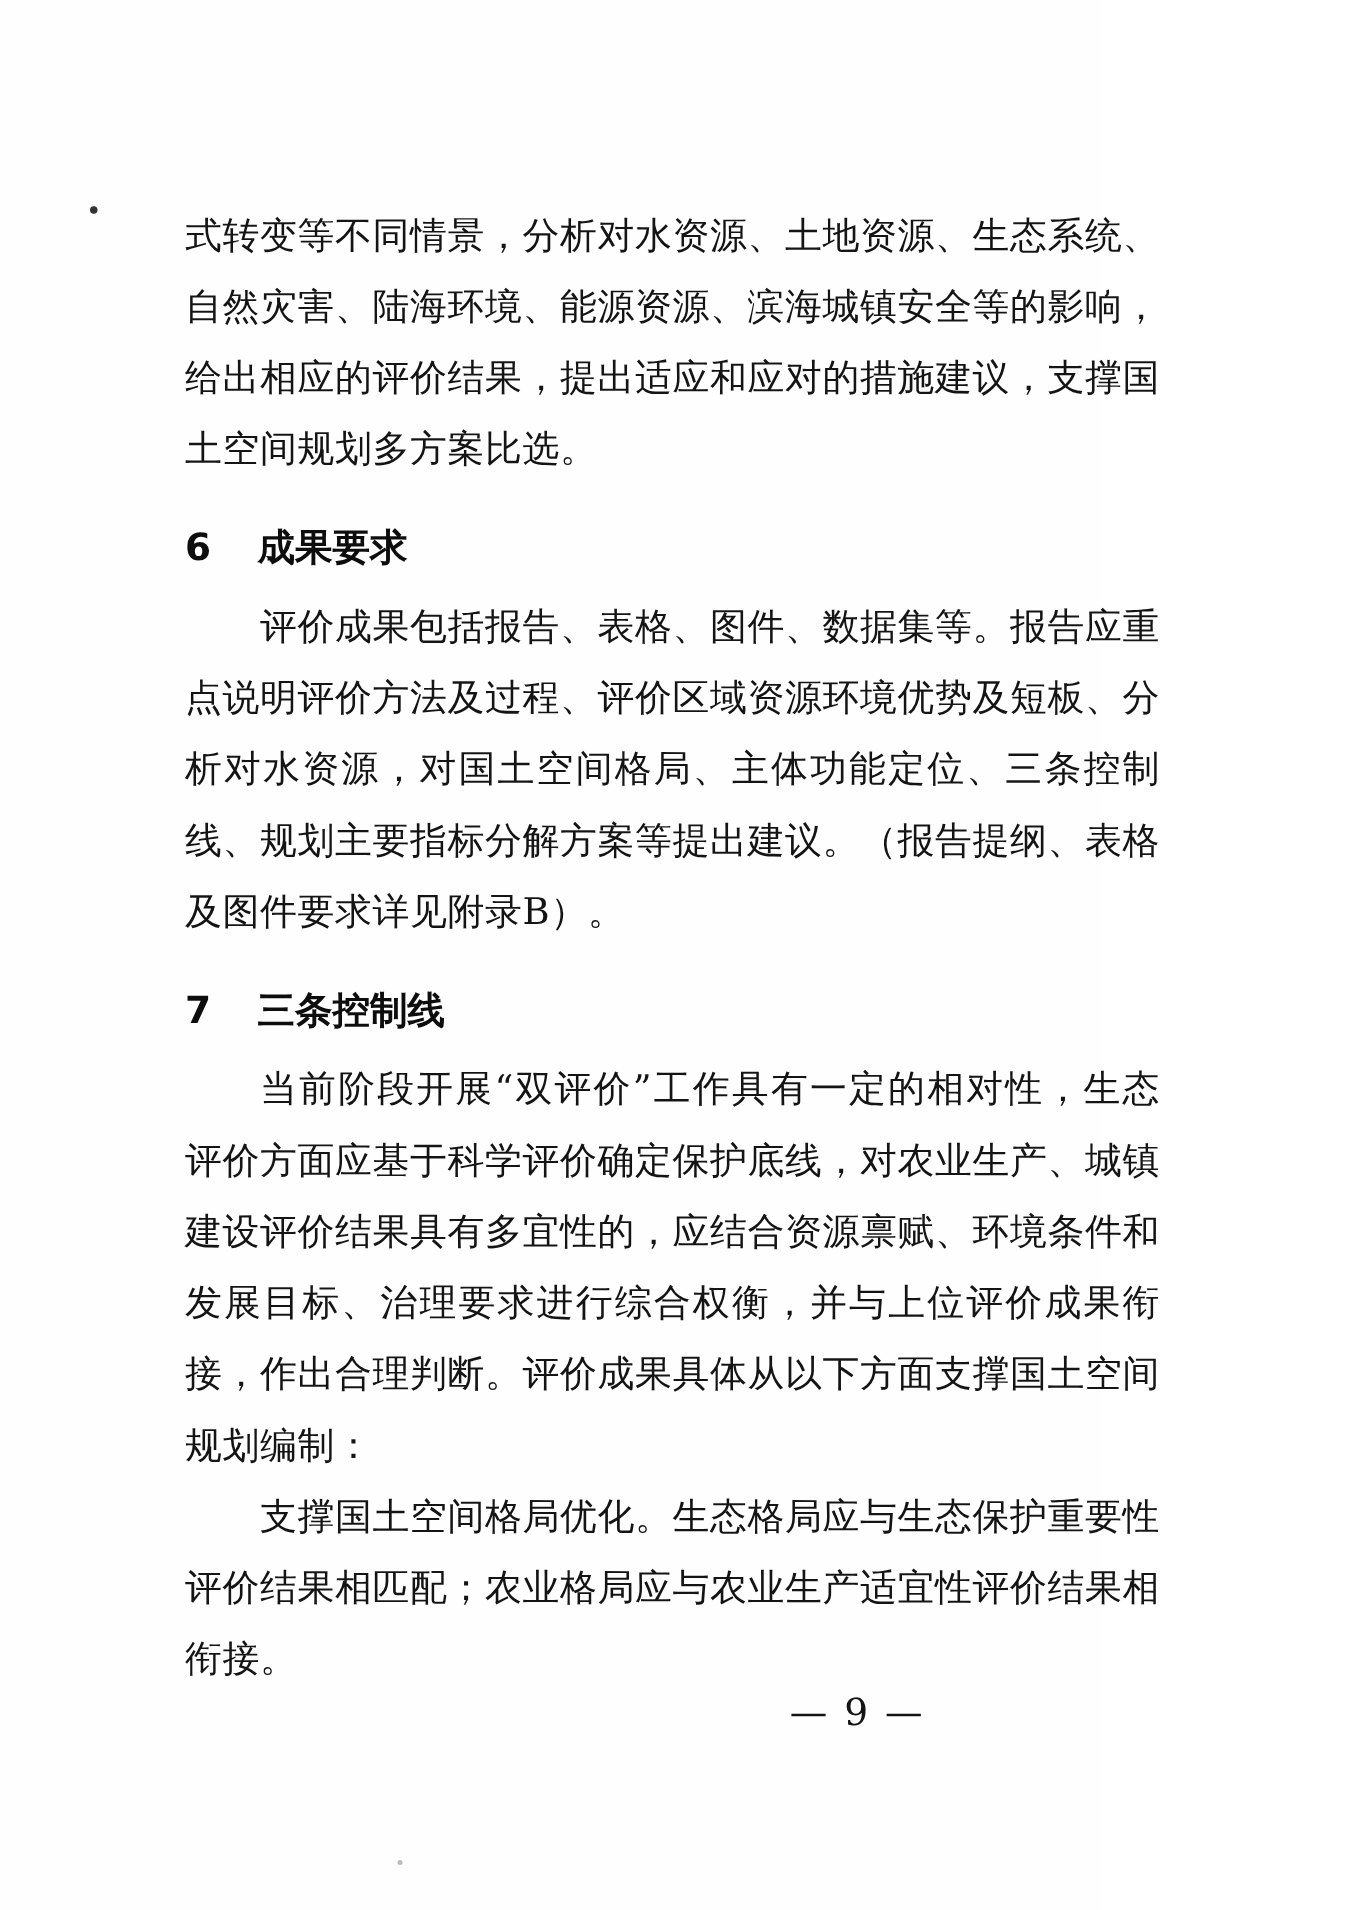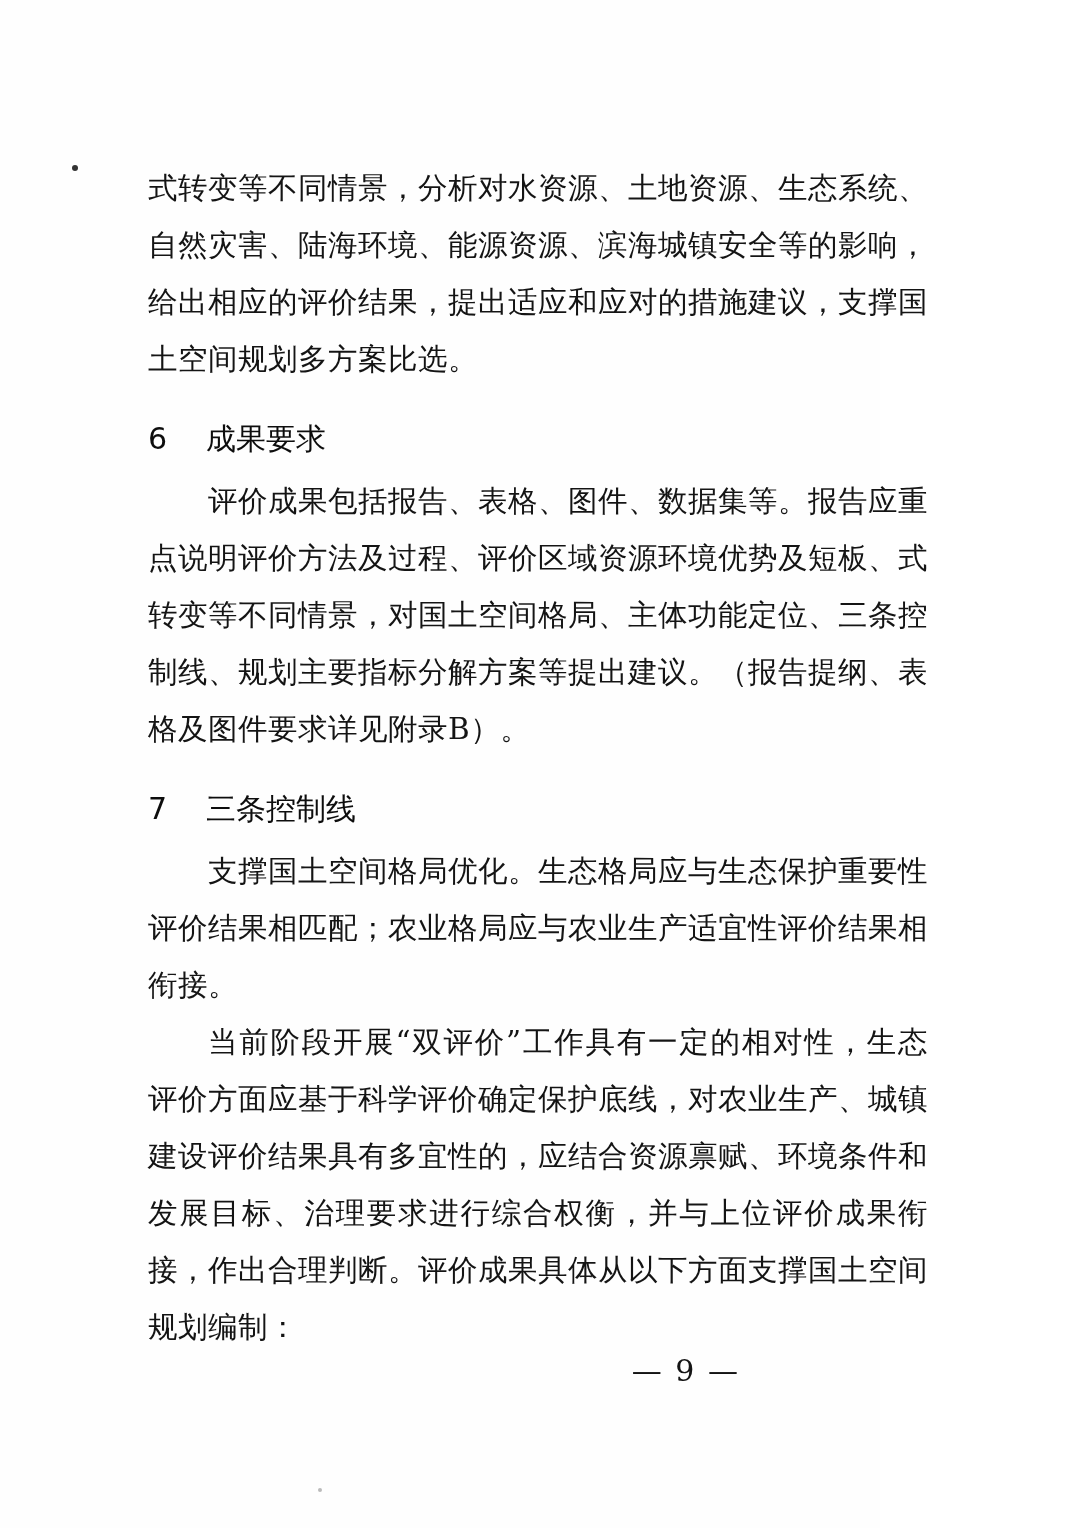--- a/index.html
+++ b/index.html
@@ -47,21 +47,21 @@
     color: #141414;
     font-weight: 500;
   }
   p.indent {
     text-indent: 60px;
   }
   h2.heading {
     margin: 16px 0 6px 0;
     font-size: 30px;
     line-height: 57px;
-    font-weight: normal;
+    font-weight: bold;
     color: #0d0d0d;
     font-family: "DejaVu Sans", "Liberation Sans", sans-serif;
   }
   h2.heading .num {
     display: inline-block;
     width: 58px;
   }
   .block-gap {
     height: 6px;
   }
@@ -94,32 +94,32 @@
   <div class="content">
 
     <p class="para">式转变等不同情景，分析对水资源、土地资源、生态系统、自然灾害、陆海环境、能源资源、滨海城镇安全等的影响，给出相应的评价结果，提出适应和应对的措施建议，支撑国土空间规划多方案比选。</p>
 
     <div class="block-gap"></div>
 
     <h2 class="heading">
       <span class="num">6</span><span>成果要求</span>
     </h2>
 
-    <p class="para indent">评价成果包括报告、表格、图件、数据集等。报告应重点说明评价方法及过程、评价区域资源环境优势及短板、式转变等不同情景，对国土空间格局、主体功能定位、三条控制线、规划主要指标分解方案等提出建议。（报告提纲、表格及图件要求详见附录B）。</p>
+    <p class="para indent">评价成果包括报告、表格、图件、数据集等。报告应重点说明评价方法及过程、评价区域资源环境优势及短板、分析对水资源，对国土空间格局、主体功能定位、三条控制线、规划主要指标分解方案等提出建议。（报告提纲、表格及图件要求详见附录B）。</p>
 
 
     <div class="block-gap"></div>
 
     <h2 class="heading">
       <span class="num">7</span><span>三条控制线</span>
     </h2>
 
+    <p class="para indent">当前阶段开展“双评价”工作具有一定的相对性，生态评价方面应基于科学评价确定保护底线，对农业生产、城镇建设评价结果具有多宜性的，应结合资源禀赋、环境条件和发展目标、治理要求进行综合权衡，并与上位评价成果衔接，作出合理判断。评价成果具体从以下方面支撑国土空间规划编制：</p>
+
     <p class="para indent">支撑国土空间格局优化。生态格局应与生态保护重要性评价结果相匹配；农业格局应与农业生产适宜性评价结果相衔接。</p>
-
-    <p class="para indent">当前阶段开展“双评价”工作具有一定的相对性，生态评价方面应基于科学评价确定保护底线，对农业生产、城镇建设评价结果具有多宜性的，应结合资源禀赋、环境条件和发展目标、治理要求进行综合权衡，并与上位评价成果衔接，作出合理判断。评价成果具体从以下方面支撑国土空间规划编制：</p>
 
   </div>
 
   <div class="page-number">— 9 —</div>
 
   <div class="bottom-dot"></div>
 
 </div>
 
 </body></html>

